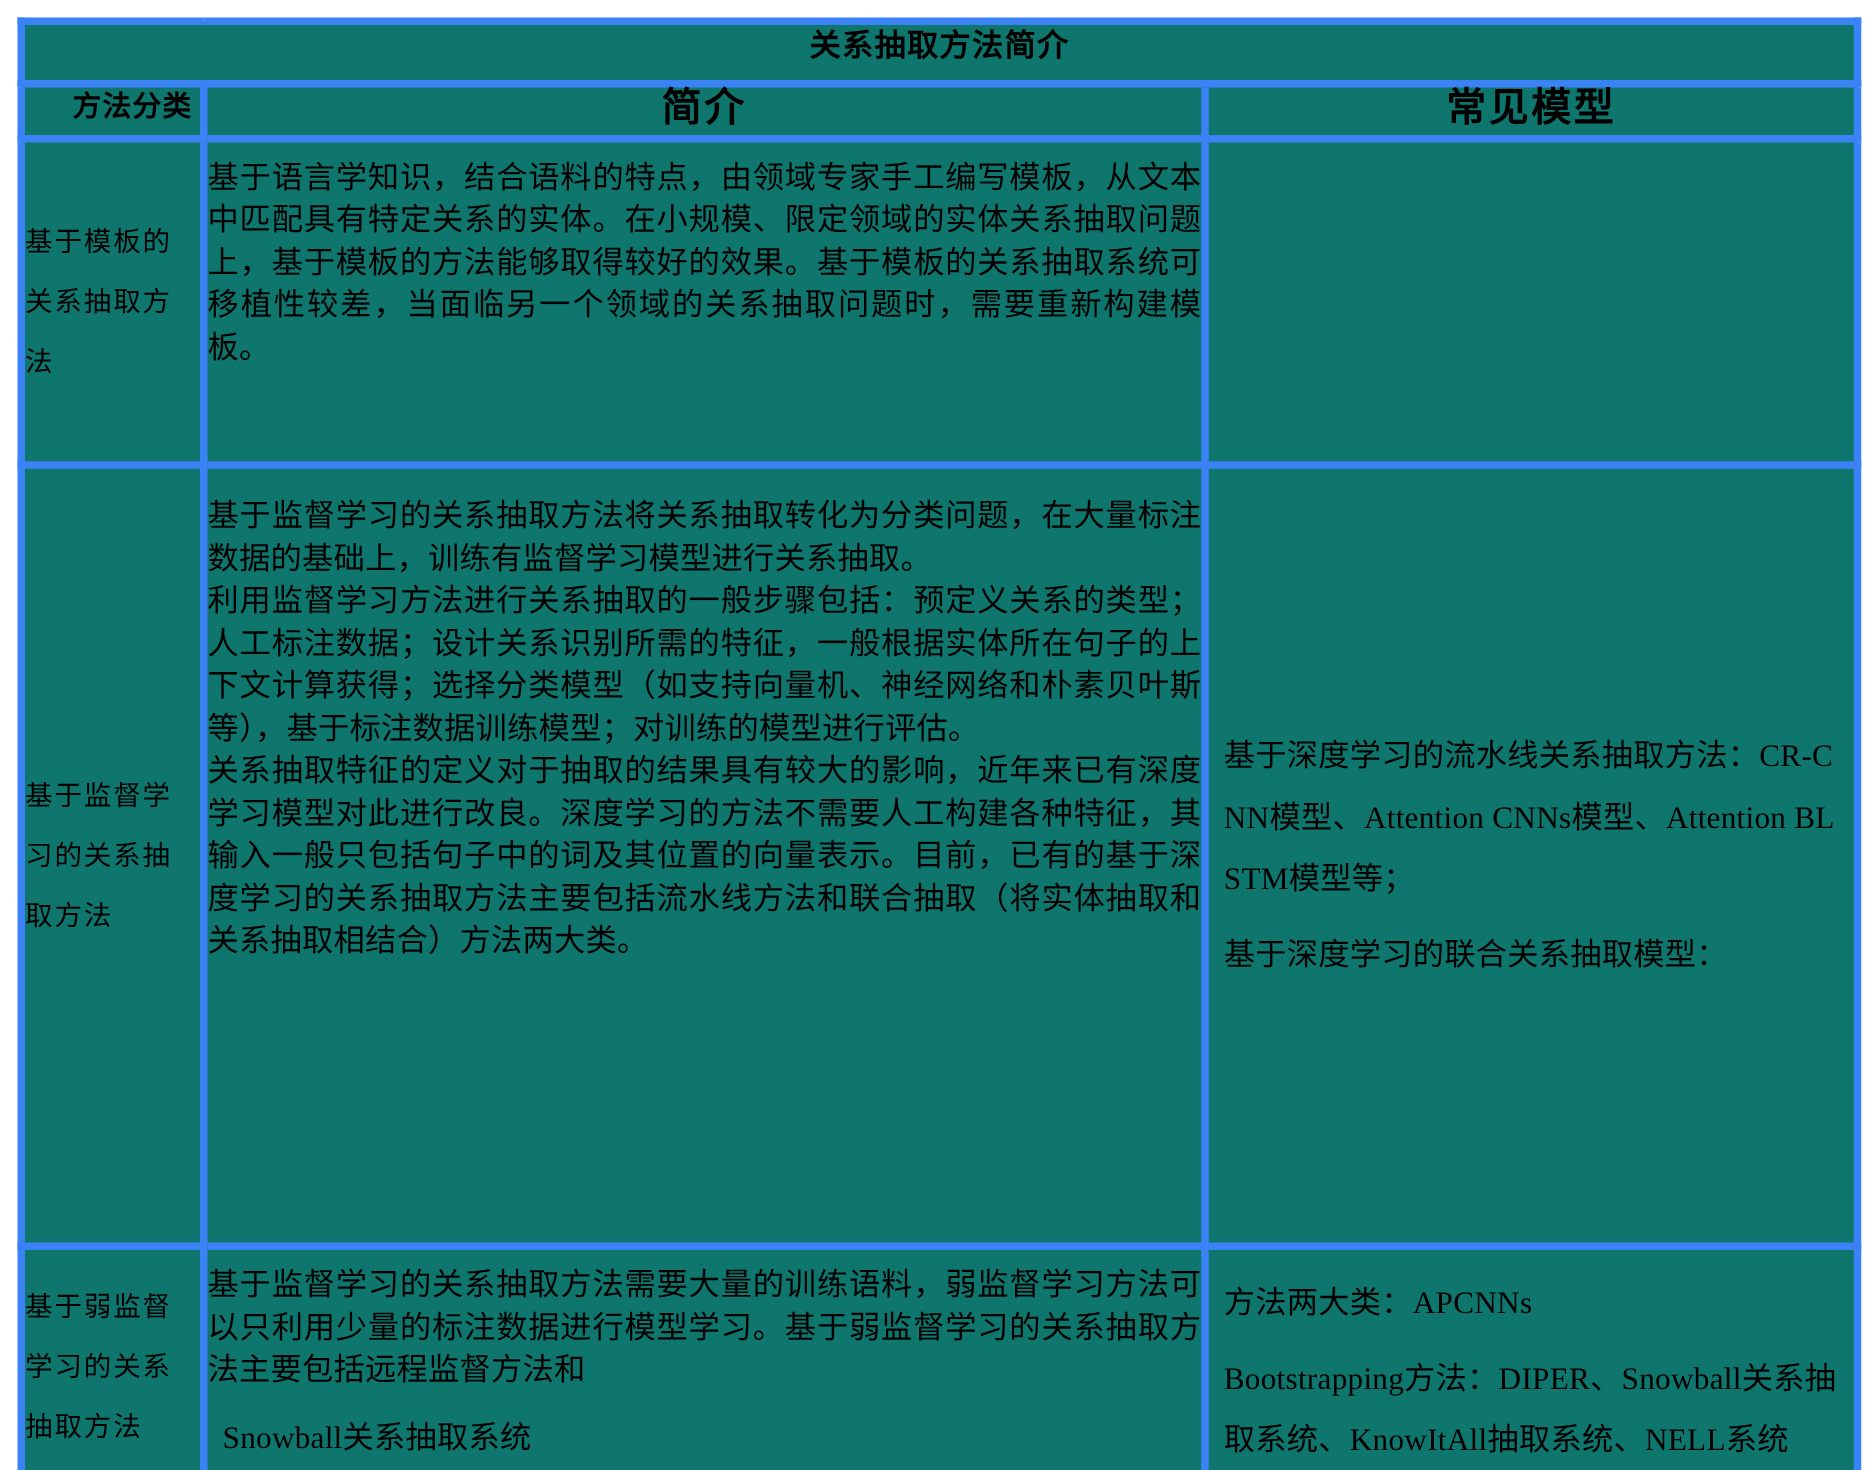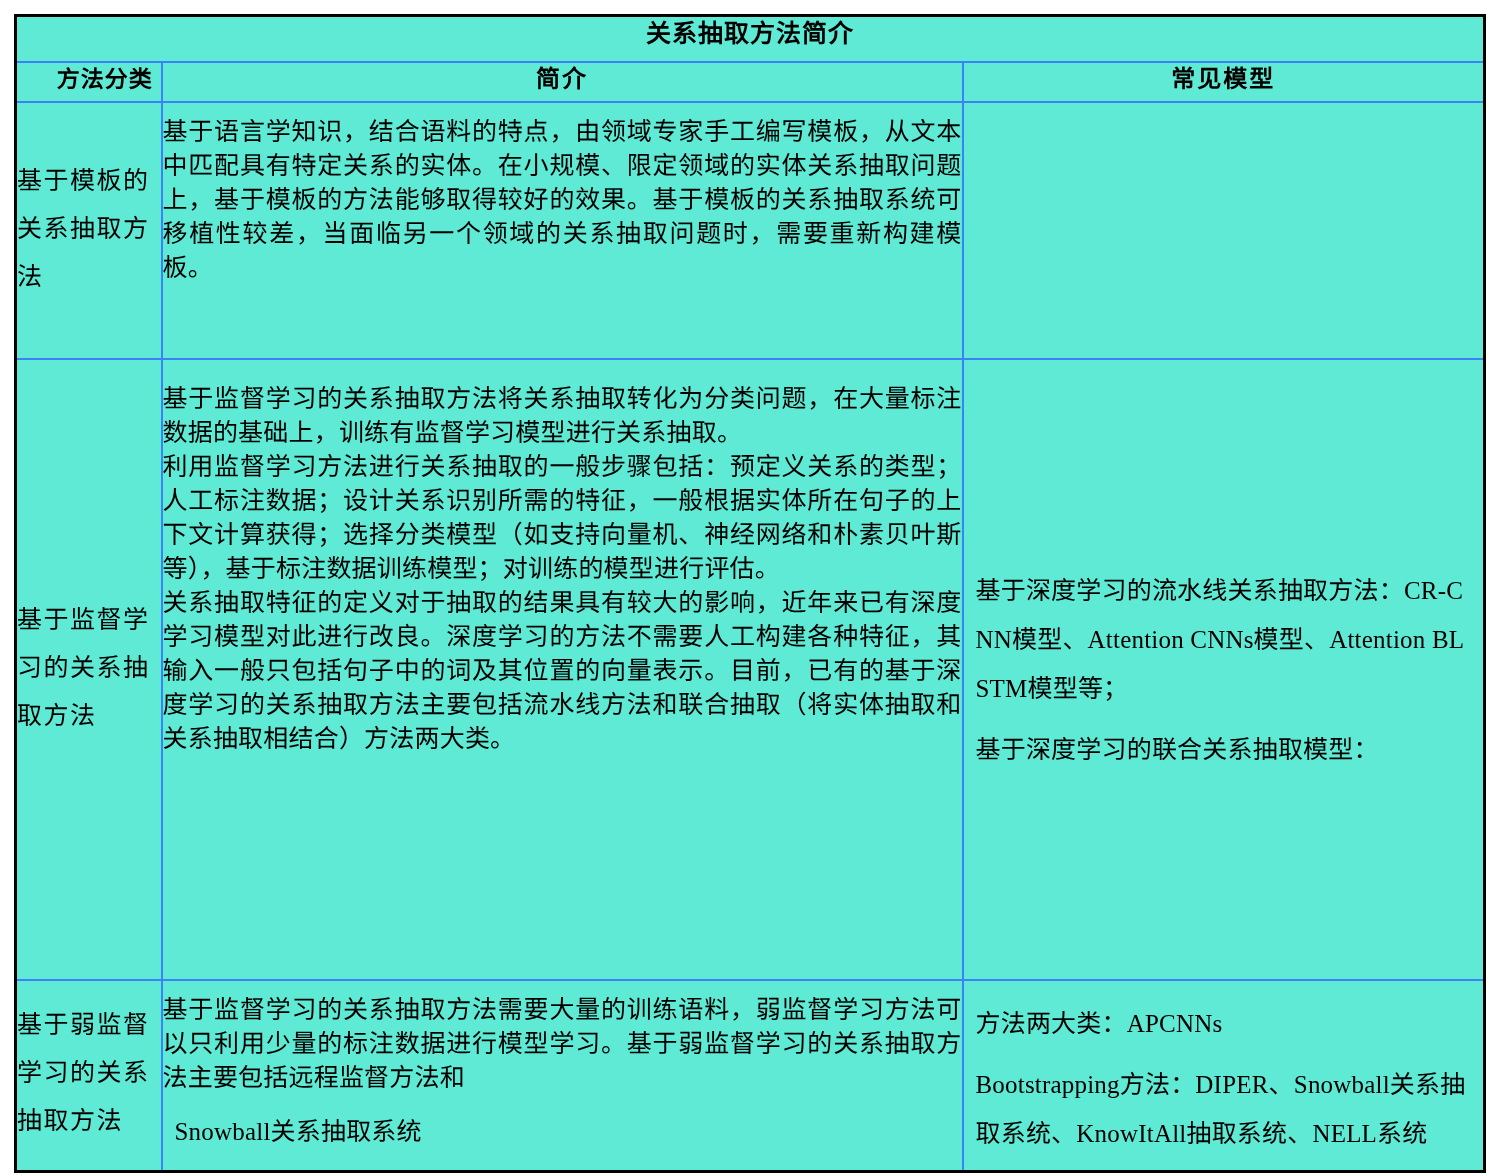--- a/index.html
+++ b/index.html
@@ -26,24 +26,24 @@
 
   table.ie-table {
     width: 1469px;
     border-collapse: collapse;
     table-layout: fixed;
     border: 3px solid #000000;
   }
 
   table.ie-table td,
   table.ie-table th {
-    border: 2px solid #3b82f6;
+    border: 6px solid #3b82f6;
     vertical-align: top;
     padding: 0;
-    background: #5eead4;
+    background: #0f766e;
   }
 
   
   col.c-cat   { width: 146px; }
   col.c-desc  { width: 801px; }
   col.c-model { width: 522px; }
 
   
   .title-cell {
     text-align: center;
@@ -63,39 +63,39 @@
   
   .head-cell {
     text-align: center;
     vertical-align: middle;
     height: 38px;
     padding: 2px 0 4px 0;
   }
   .head-text {
     font-family: "DejaVu Serif", "Liberation Serif", serif;
     font-weight: bold;
-    font-size: 24px;
+    font-size: 32px;
     letter-spacing: 2px;
     line-height: 32px;
     display: block;
   }
   .head-cell.cat .head-text {
     letter-spacing: 1px;
     font-size: 23px;
     padding-left: 32px;
   }
 
   
   .cat-cell {
     vertical-align: middle;
     padding: 6px 6px 6px 12px;
   }
   .cat-text {
-    font-family: Liberation Mono, monospace;
-    font-size: 25px;
+    font-family: Liberation Serif, serif;
+    font-size: 22px;
     line-height: 48px;
     letter-spacing: 1.5px;
     display: block;
     word-break: break-all;
   }
 
   .desc-cell {
     vertical-align: middle;
     padding: 10px 12px 12px 11px;
   }

